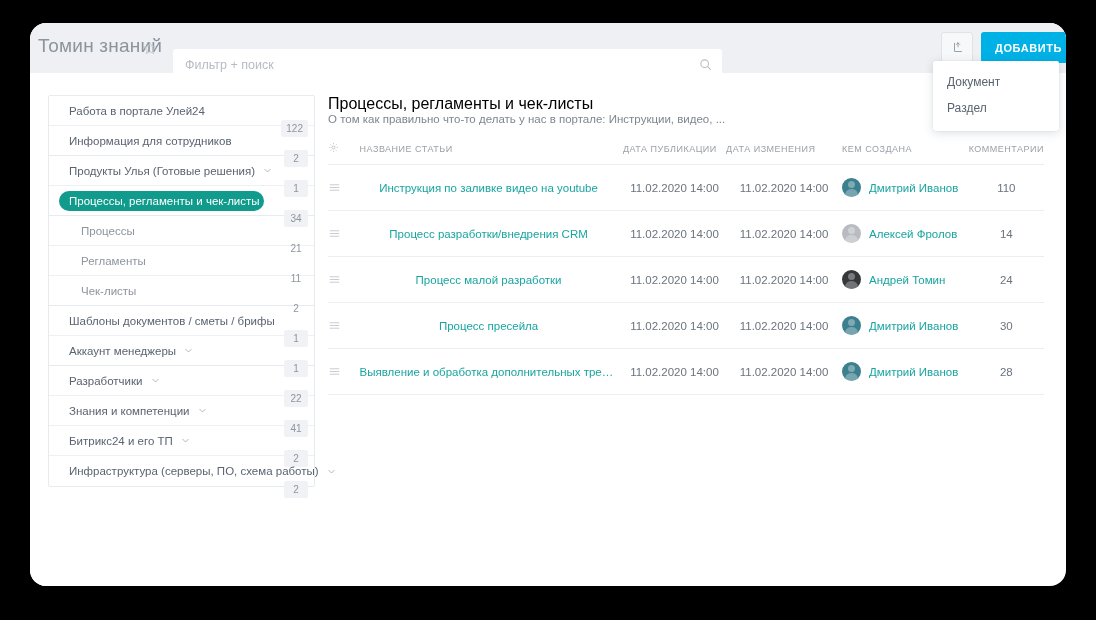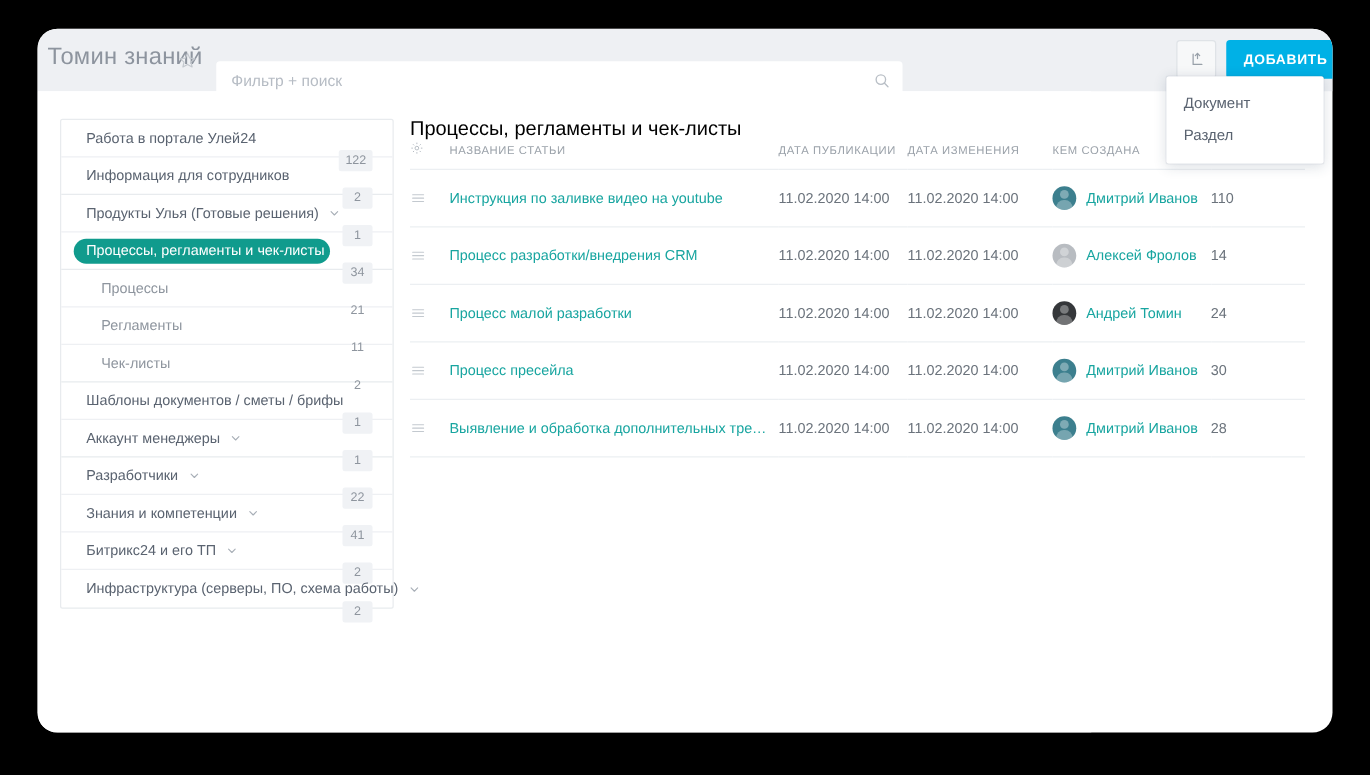--- a/index.html
+++ b/index.html
@@ -182,21 +182,21 @@
   .nav-caret {
     margin-left: 8px;
     color: #a8afb7;
     display: flex; align-items: center;
   }
   .nav-pill.active .nav-caret { color: #ffffff; }
   .nav-caret svg { display: block; }
 
   .nav-count {
     position: absolute;
-    right: 16px;
+    right: 6px;
     min-width: 24px;
     height: 17px;
     background: #f0f2f5;
     border-radius: 2px;
     color: #8e959e;
     font-size: 10px;
     display: flex; align-items: center; justify-content: center;
     padding: 0 5px;
     margin-top: 36px;
   }
@@ -227,20 +227,21 @@
   }
   #gear-icon { color:#b5bbc2; display:inline-block; }
   #gear-icon svg { display:block; }
 
   tbody td {
     padding: 13px 0;
     border-bottom: 1px solid #eceff2;
     font-size: 11.5px;
     color: #6b737c;
     vertical-align: middle;
+    text-align: center;
   }
   tbody tr:last-child td { border-bottom: 1px solid #eceff2; }
 
   .drag-handle { color: #c3c9cf; display:block; }
   .drag-handle svg { display:block; }
 
   .row-title {
     color: #18a5a0;
     text-decoration: none;
     cursor: pointer;
@@ -445,20 +446,21 @@
                   <polyline points="5,9 12,16 19,9"></polyline>
                 </svg>
               </span>
             </div>
             <span class="nav-count">2</span>
           </div>
         </nav>
 
       <section id="main">
         <div id="page-title-main">Процессы, регламенты и чек-листы</div>
+        <div id="page-subtitle">О том как правильно что-то делать у нас в портале: Инструкции, видео, ...</div>
 
         <table>
           <thead>
             <tr>
               <th class="c-handle">
                 <span id="gear-icon">
                   <svg viewBox="0 0 24 24" width="11" height="11" fill="none" stroke="currentColor" stroke-width="1.7">
                     <circle cx="12" cy="12" r="3.2"></circle>
                     <path d="M12 2.4v2.6M12 19v2.6M2.4 12h2.6M19 12h2.6M5.2 5.2l1.9 1.9M16.9 16.9l1.9 1.9M18.8 5.2l-1.9 1.9M7.1 16.9l-1.9 1.9"></path>
                   </svg>

